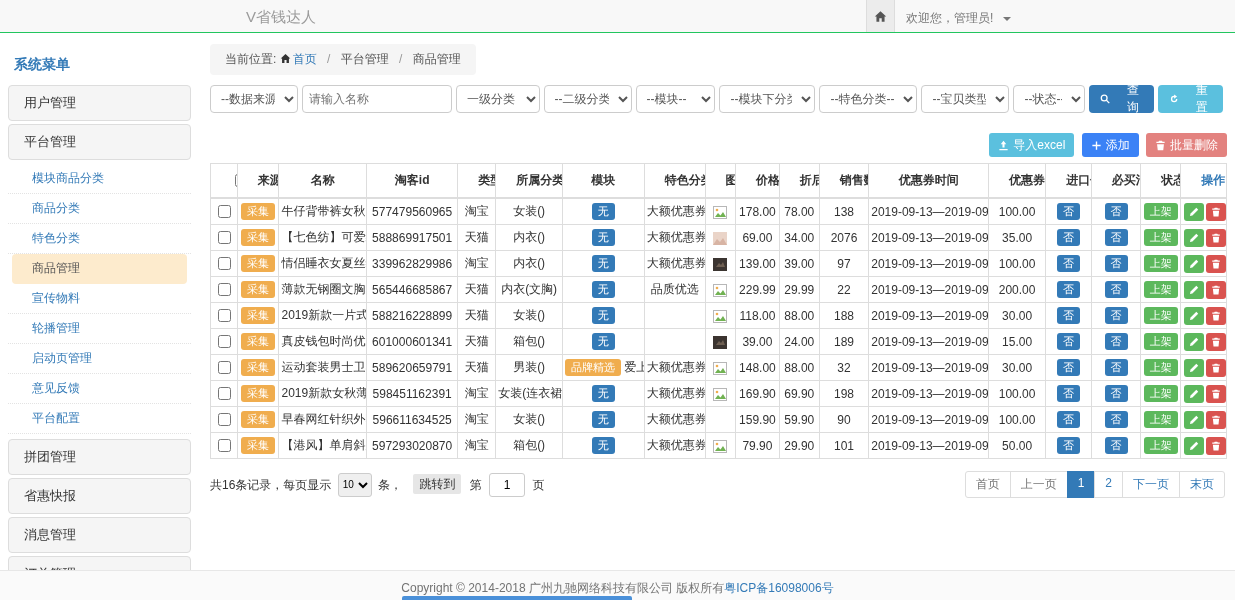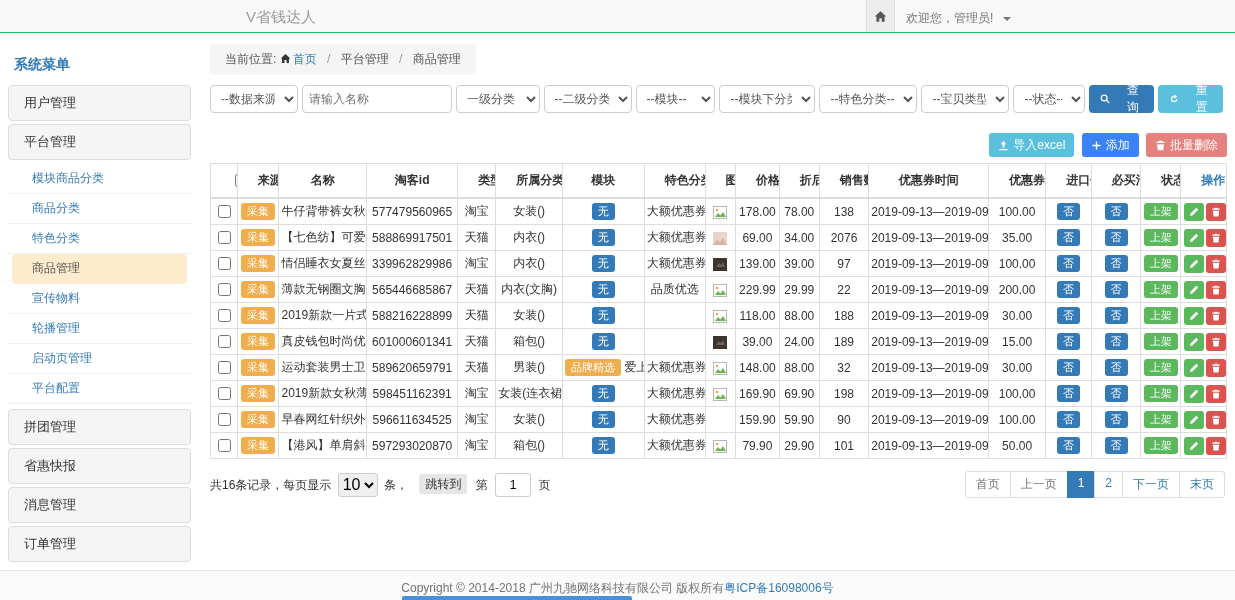--- a/index.html
+++ b/index.html
@@ -52,21 +52,21 @@
   .badge.green  { background:#5cb85c; }
   .tbtn { cursor:pointer; }
   .op-btn { display:inline-flex; width:20px; height:18px; border-radius:3px; align-items:center; justify-content:center; cursor:pointer; margin:0 1px; vertical-align:middle; }
   .op-edit { background:#5cb85c; }
   .op-del  { background:#d9534f; }
   .op-btn svg { width:10px; height:10px; }
   .thumb { display:inline-block; vertical-align:middle; }
   
   .pager-row { margin-top:12px; display:flex; justify-content:space-between; align-items:center; font-size:12px; color:#333; padding-right:2px; }
   .pager-left > * { vertical-align:middle; }
-  .page-size { height:24px; border:1px solid #ccc; border-radius:3px; font-size:16px; font-family:inherit; margin:0 3px; }
+  .page-size { height:24px; border:1px solid #ccc; border-radius:3px; font-size:10px; font-family:inherit; margin:0 3px; }
   .jump-chip { background:#e6e6e6; padding:3px 6px; border-radius:2px; margin:0 5px 0 8px; cursor:pointer; }
   .jump-input { width:36px; height:24px; border:1px solid #ccc; border-radius:3px; text-align:center; font-size:12px; font-family:inherit; margin:0 4px; }
   .pager { display:flex; }
   .pager-item { border:1px solid #ddd; padding:4px 10px; color:#337ab7; background:#fff; cursor:pointer; margin-left:-1px; }
   .pager-item.muted { color:#777; }
   .pager-item.active { background:#337ab7; color:#fff; border-color:#337ab7; }
   .pager-item:first-child { border-radius:3px 0 0 3px; margin-left:0; }
   .pager-item:last-child  { border-radius:0 3px 3px 0; }
   
   .footer { position:absolute; left:0; right:0; top:570px; height:30px; background:#fafafa; border-top:1px solid #e7e7e7; text-align:center; font-size:12px; color:#737373; padding-top:9px; z-index:5; }
@@ -95,20 +95,21 @@
       <div class="side-group">用户管理</div>
       <div class="side-group">平台管理</div>
       <div class="side-sub">
         <div class="side-sub-item">模块商品分类</div>
         <div class="side-sub-item">商品分类</div>
         <div class="side-sub-item">特色分类</div>
         <div class="side-sub-item active">商品管理</div>
         <div class="side-sub-item">宣传物料</div>
         <div class="side-sub-item">轮播管理</div>
         <div class="side-sub-item">启动页管理</div>
+        <div class="side-sub-item">意见反馈</div>
         <div class="side-sub-item">平台配置</div>
       </div>
       <div class="side-group">拼团管理</div>
       <div class="side-group">省惠快报</div>
       <div class="side-group">消息管理</div>
       <div class="side-group">订单管理</div>
     </div>
 </div>
 
 <div class="main">

